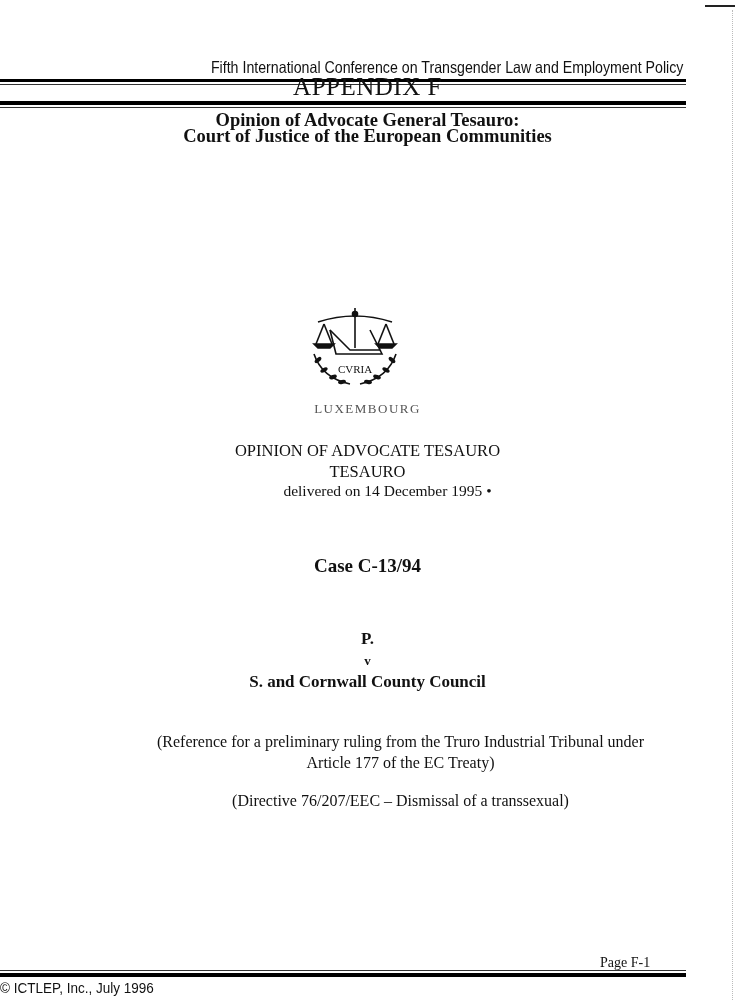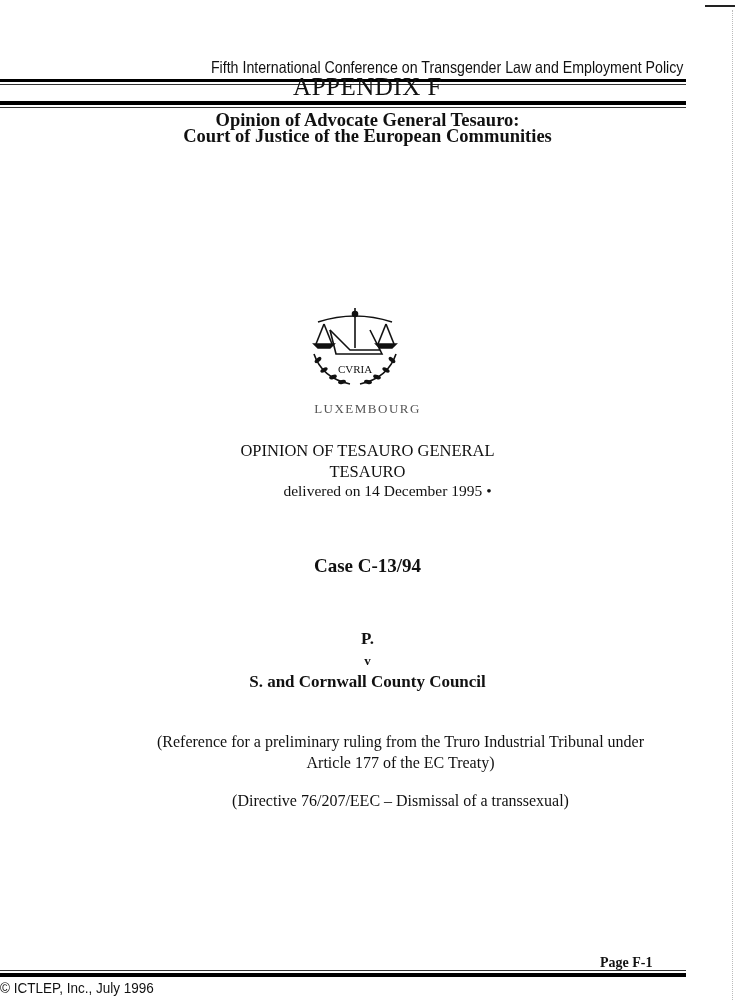--- a/index.html
+++ b/index.html
@@ -23,21 +23,21 @@
   .lux { top: 401px; font-size: 13px; letter-spacing: 1.5px; color: #555; }
 
   .opinion { font-size: 16.5px; }
   .delivered { font-size: 15.5px; }
   .case { font-size: 19px; font-weight: bold; }
   .party { font-size: 17px; font-weight: bold; }
   .v { font-size: 13px; font-weight: bold; }
   .body-line { font-size: 16px; padding-left: 33px; }
 
   .footer-left { left: 0; top: 979px; font-size: 15px; transform: scaleX(0.9); transform-origin: left center; white-space: nowrap; }
-  .footer-right { left: 600px; top: 955px; font-size: 14px; font-weight: bold; white-space: nowrap; }
+  .footer-right { left: 600px; top: 955px; font-size: 14px; font-weight: normal; white-space: nowrap; }
 </style>
 </head>
 <body>
 
 <div class="abs top-mark"></div>
 <div class="abs right-edge"></div>
 
 <div class="abs sans header-title">Fifth International Conference on Transgender Law and Employment Policy</div>
 <div class="abs rule-thick" style="top:79px;height:3px;"></div>
 <div class="abs rule-thin" style="top:84px;height:1px;"></div>
@@ -80,21 +80,21 @@
       <ellipse cx="92" cy="60" rx="4" ry="2" transform="rotate(40 92 60)"></ellipse>
       <ellipse cx="86" cy="70" rx="4" ry="2" transform="rotate(30 86 70)"></ellipse>
       <ellipse cx="77" cy="77" rx="4" ry="2" transform="rotate(20 77 77)"></ellipse>
       <ellipse cx="68" cy="82" rx="4" ry="2" transform="rotate(10 68 82)"></ellipse>
     </g>
     <text x="55" y="73" text-anchor="middle" font-family="Liberation Serif, serif" font-size="11" fill="#111">CVRIA</text>
   </svg>
 </div>
 <div class="abs serif center lux">LUXEMBOURG</div>
 
-<div class="abs serif center opinion" style="top:441px;">OPINION OF TESAURO GENERAL</div>
+<div class="abs serif center opinion" style="top:441px;">OPINION OF ADVOCATE TESAURO</div>
 <div class="abs serif center opinion" style="top:462px;">TESAURO</div>
 <div class="abs serif center delivered" style="top:482px;padding-left:20px;">delivered on 14 December 1995 •</div>
 
 <div class="abs serif center case" style="top:555px;">Case C-13/94</div>
 
 <div class="abs serif center party" style="top:629px;">P.</div>
 <div class="abs serif center v" style="top:653px;">v</div>
 <div class="abs serif center party" style="top:672px;">S. and Cornwall County Council</div>
 
 <div class="abs serif center body-line" style="top:733px;">(Reference for a preliminary ruling from the Truro Industrial Tribunal under</div>

